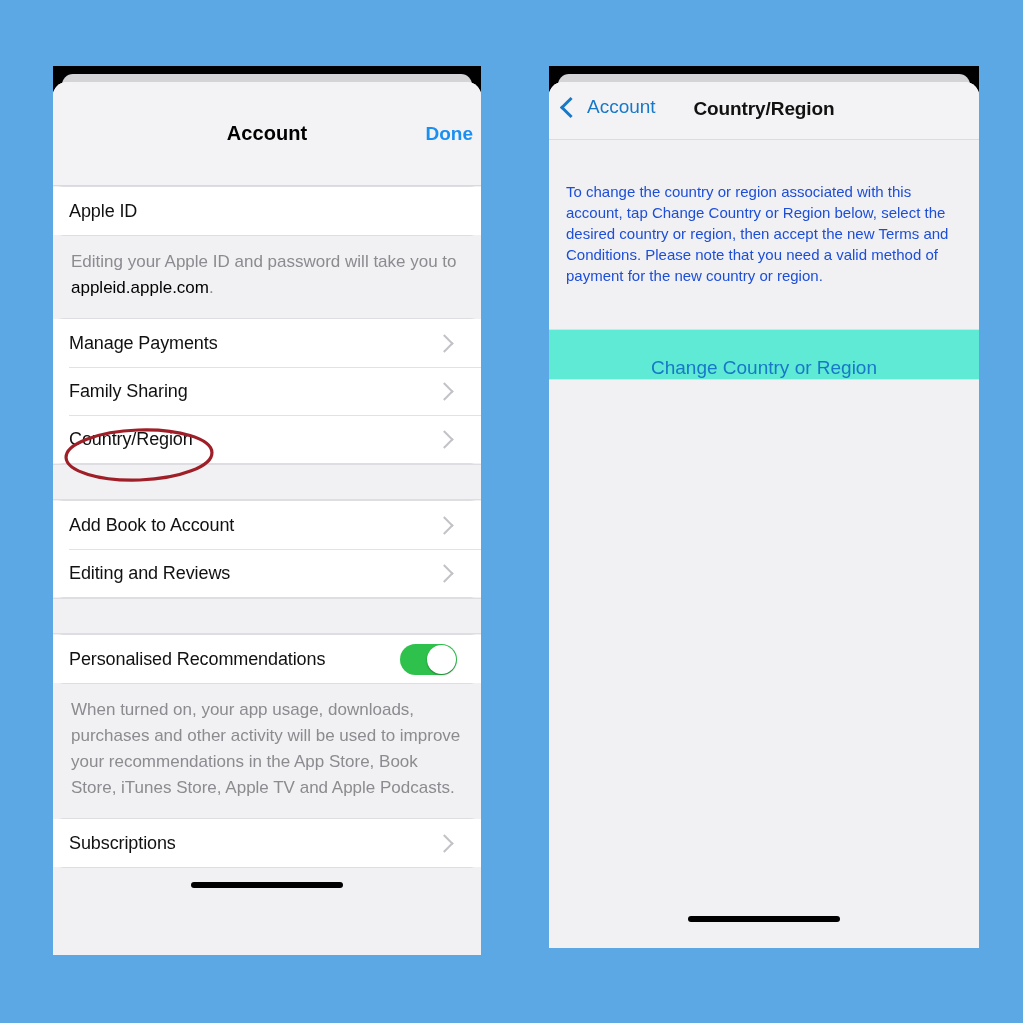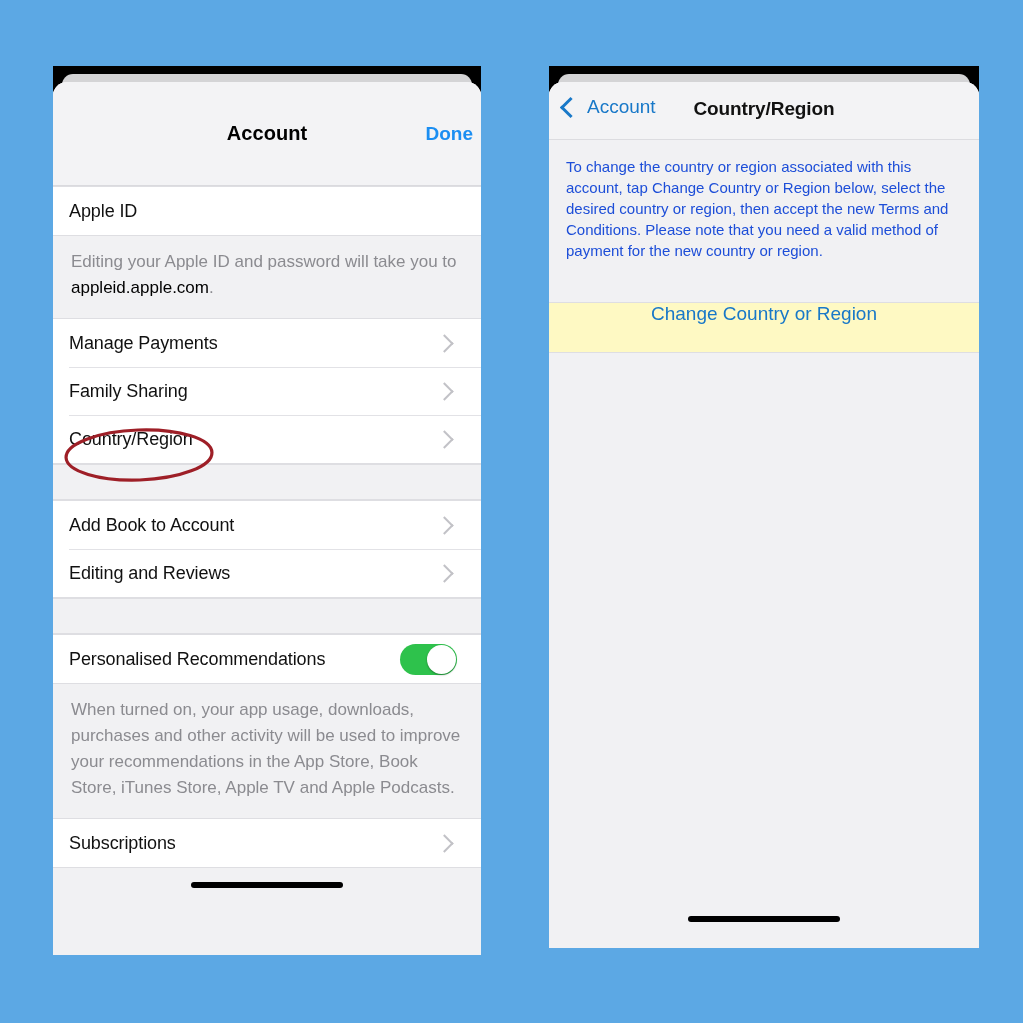--- a/index.html
+++ b/index.html
@@ -44,20 +44,21 @@
 
   .sheet {
     position: absolute;
     left: 0;
     right: 0;
     top: 16px;
     bottom: 0;
     background: #f1f1f3;
     border-radius: 14px 14px 0 0;
     overflow: hidden;
+    gap: 25px;
   }
 
   
   .corner-accent {
     position: absolute;
     width: 16px;
     height: 14px;
     background: #000000;
     top: 0;
     z-index: 4;
@@ -96,20 +97,21 @@
     font-size: 19px;
     color: #1b8ef2;
     font-weight: bold;
   }
 
   
   .group {
     background: #ffffff;
     border-top: 1px solid #dedee2;
     border-bottom: 1px solid #dedee2;
+    border-radius: 10px;
   }
   .row {
     position: relative;
     display: flex;
     align-items: center;
     height: 48px;
     padding: 0 16px;
     background: #ffffff;
   }
   .row + .row::before {
@@ -231,28 +233,27 @@
     letter-spacing: -.1px;
   }
   .intro {
     background: #f1f1f3;
     padding: 16px 17px 18px 17px;
     font-size: 15px;
     line-height: 21px;
     color: #1d4ed8;
   }
   .action-row {
-    background: #fef9c3;
+    background: #5eead4;
     border-top: 1px solid #dedee2;
     border-bottom: 1px solid #dedee2;
     height: 49px;
     display: flex;
-    align-items: flex-start;
+    align-items: flex-end;
     justify-content: center;
-    margin-top: 23px;
   }
   .action-row-label {
     font-size: 19px;
     color: #1878c8;
   }
   .filler { background: #f1f1f3; flex: 1; }
   #phone-right .sheet { display: flex; flex-direction: column; }
 
   
   #annotation-ellipse {

